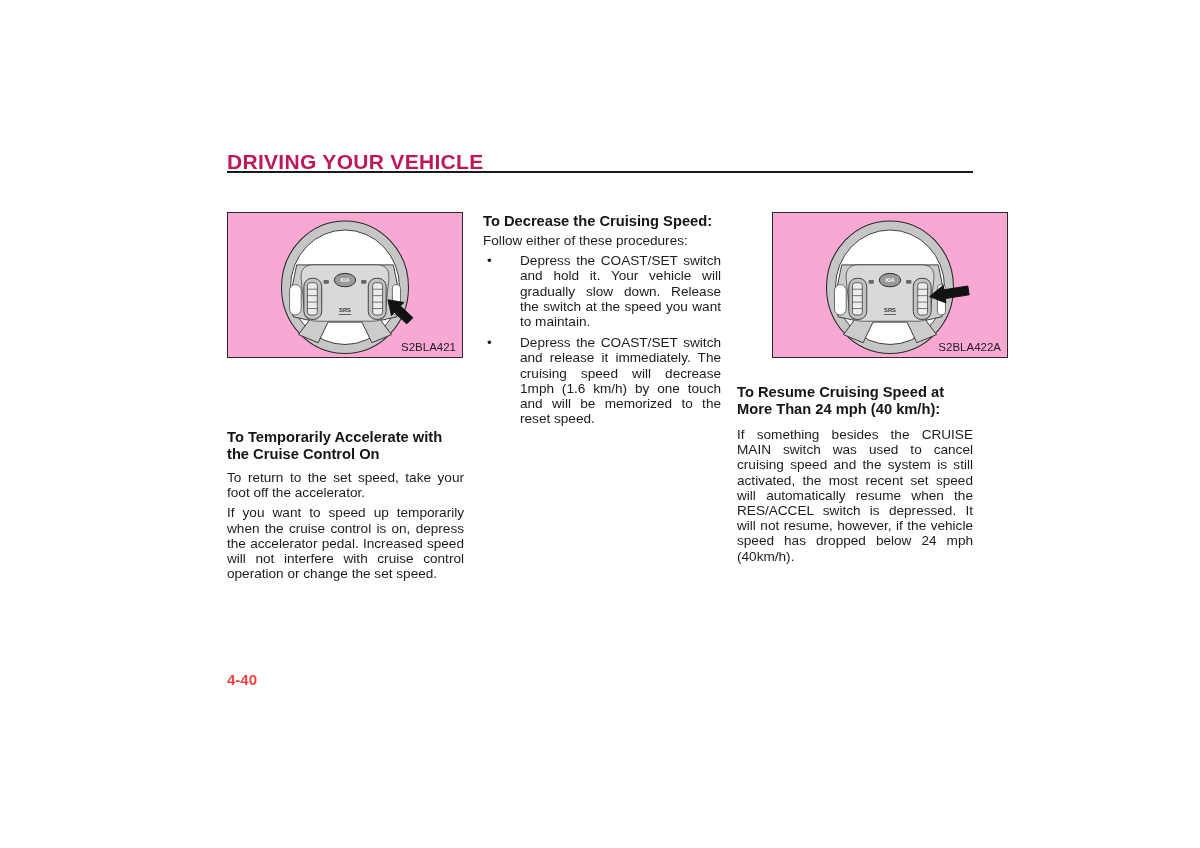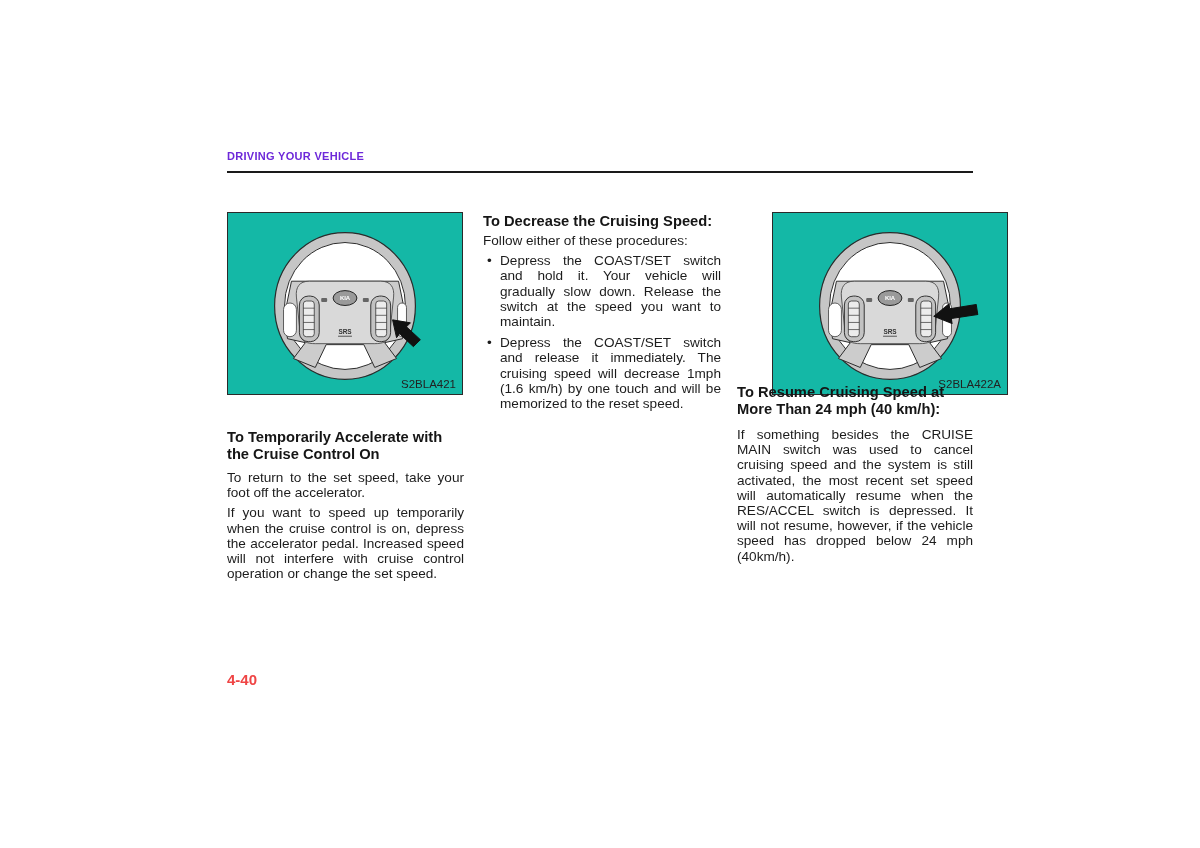--- a/index.html
+++ b/index.html
@@ -1,34 +1,34 @@
 <!DOCTYPE html>
 <html><head>
 <meta charset="utf-8">
 <style>
   html,body{margin:0;padding:0;background:#ffffff;}
   .page{position:relative;width:1200px;height:848px;background:#ffffff;overflow:hidden;
         font-family:"Liberation Sans", sans-serif;color:#1c1c1c;}
   .abs{position:absolute;}
-  .hdr{left:227px;top:150px;font-size:11px;font-weight:bold;letter-spacing:.3px;color:#6d28d9;}
+  .hdr{left:227px;top:150px;font-size:21px;font-weight:bold;letter-spacing:.3px;color:#be185d;}
   .rule{left:227px;top:171px;width:746px;height:2px;background:#1a1a1a;}
-  .figbox{width:236px;height:183px;border:1px solid #2a2a2a;box-sizing:border-box;background:#14b8a6;}
+  .figbox{width:236px;height:146px;border:1px solid #2a2a2a;box-sizing:border-box;background:#f9a8d4;}
   .figbox svg{display:block;width:100%;height:100%;}
   .figcap{position:absolute;right:6px;bottom:4px;font-size:11.5px;color:#222;}
   .col{line-height:15.2px;font-size:13.6px;}
   .h-italic{font-size:14.7px;line-height:17px;font-weight:bold;color:#151515;}
   .h-bold{font-size:14.7px;line-height:17px;font-weight:bold;color:#151515;}
   .nowrap{white-space:nowrap;}
   .para{text-align:justify;margin:0 0 5px 0;}
   .para:last-child{margin-bottom:0;}
   .intro{margin:3px 0 5px 0;}
   .bullets{margin:0;padding:0;list-style:none;}
   .bullets li{display:flex;margin:0 0 6px 0;}
   .bullets .dot{width:17px;flex:0 0 17px;padding-left:4px;box-sizing:border-box;}
-  .bullets .btxt{flex:1;text-align:justify;}
+  .bullets .btxt{flex:1;text-align:justify;margin-left:20px;}
   .pageno{left:227px;top:671px;font-size:15px;font-weight:bold;color:#ef4444;}
 </style>
 </head>
 <body>
 
 <div class="page">
 
   <div class="abs hdr">DRIVING YOUR VEHICLE</div>
   <div class="abs rule"></div>
 

